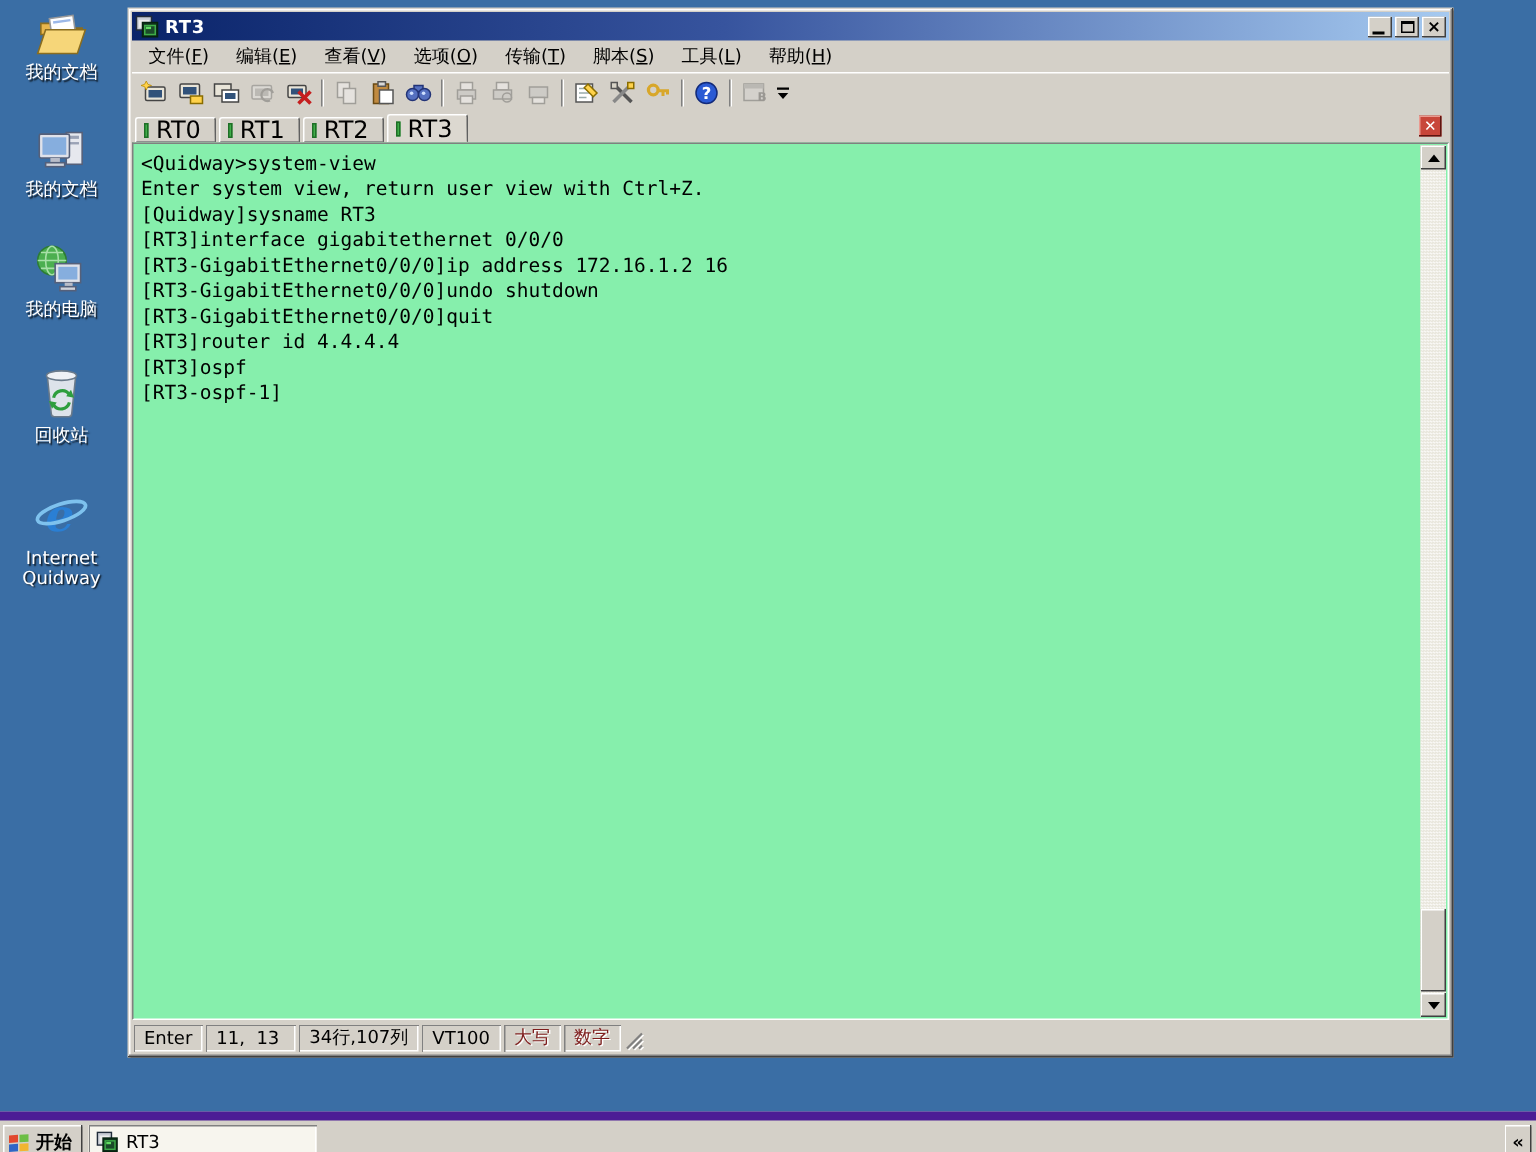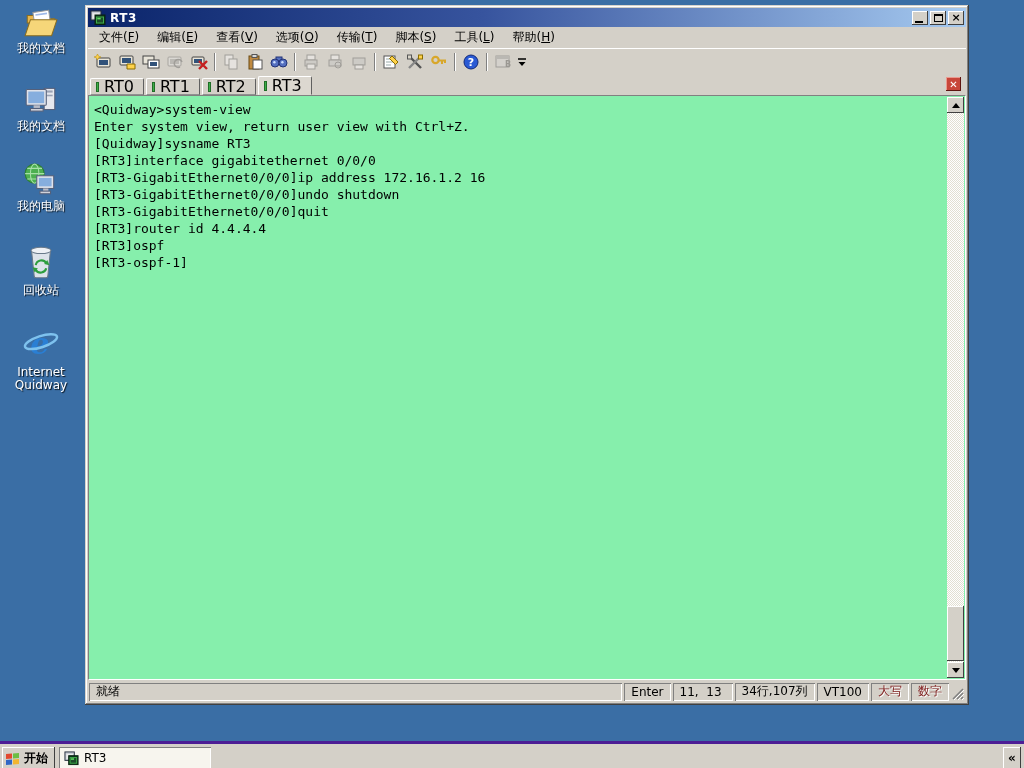--- a/index.html
+++ b/index.html
@@ -59,21 +59,21 @@
   .sb-thumb { position:absolute; left:0; width:17px; bottom:17px; height:55px; background:#D4D0C8;
     box-shadow:inset -1px -1px 0 #404040, inset 1px 1px 0 #fff; }
   
   .statusbar { height:22px; flex:0 0 22px; display:flex; align-items:center; gap:2px; padding:2px 1px 1px 1px; font-size:12px; }
   .panel { height:18px; display:flex; align-items:center; padding:0 7px; white-space:pre;
     box-shadow:inset 1px 1px 0 #808080, inset -1px -1px 0 #fff; }
   .p-ready { flex:1; }
   .p-dim { color:#7f1d1d; text-shadow:1px 1px 0 #fff; }
   .grip { width:14px; height:16px; align-self:flex-end; }
   
-  #taskbar { position:absolute; left:0; right:0; bottom:0; height:27px; background:#D4D0C8; border-top:3px solid #4c1d95; }
+  #taskbar { position:absolute; left:0; right:0; bottom:0; height:27px; background:#D4D0C8; border-top:6px solid #4c1d95; }
   .start-btn { position:absolute; left:2px; top:3px; height:22px; padding:0 7px 0 4px;
     display:flex; align-items:center; gap:4px; font-weight:bold; font-size:12px; }
   .task-btn { position:absolute; left:59px; top:3px; width:152px; height:22px; background:#f7f5ee;
     box-shadow:inset 1px 1px 0 #808080, inset -1px -1px 0 #fff;
     display:flex; align-items:center; gap:5px; padding:0 5px; font-size:12px; }
   .tray-btn { position:absolute; right:3px; top:3px; width:18px; height:22px;
     display:flex; align-items:center; justify-content:center; font-size:12px; font-weight:bold; }
 </style>
 </head>
 <body>
@@ -332,21 +332,20 @@
           <span class="arr-up"></span>
         </div>
       <div class="sb-thumb"></div>
       <div class="sb-btn sb-down">
           <span class="arr-dn"></span>
         </div>
     </div>
   </div>
 
   <div class="statusbar">
-    <div class="panel p-ready">就绪</div>
     <div class="panel">Enter</div>
     <div class="panel" style="min-width:60px">11,  13</div>
     <div class="panel">34行,107列</div>
     <div class="panel">VT100</div>
     <div class="panel p-dim">大写</div>
     <div class="panel p-dim">数字</div>
     <svg class="grip" viewBox="0 0 14 16">
       <path d="M12 4 L2 14 M12 8 L6 14 M12 12 L10 14" stroke="#808080" stroke-width="1.5"></path>
       <path d="M13 5 L3 15 M13 9 L7 15 M13 13 L11 15" stroke="#fff" stroke-width="1"></path>
     </svg>

